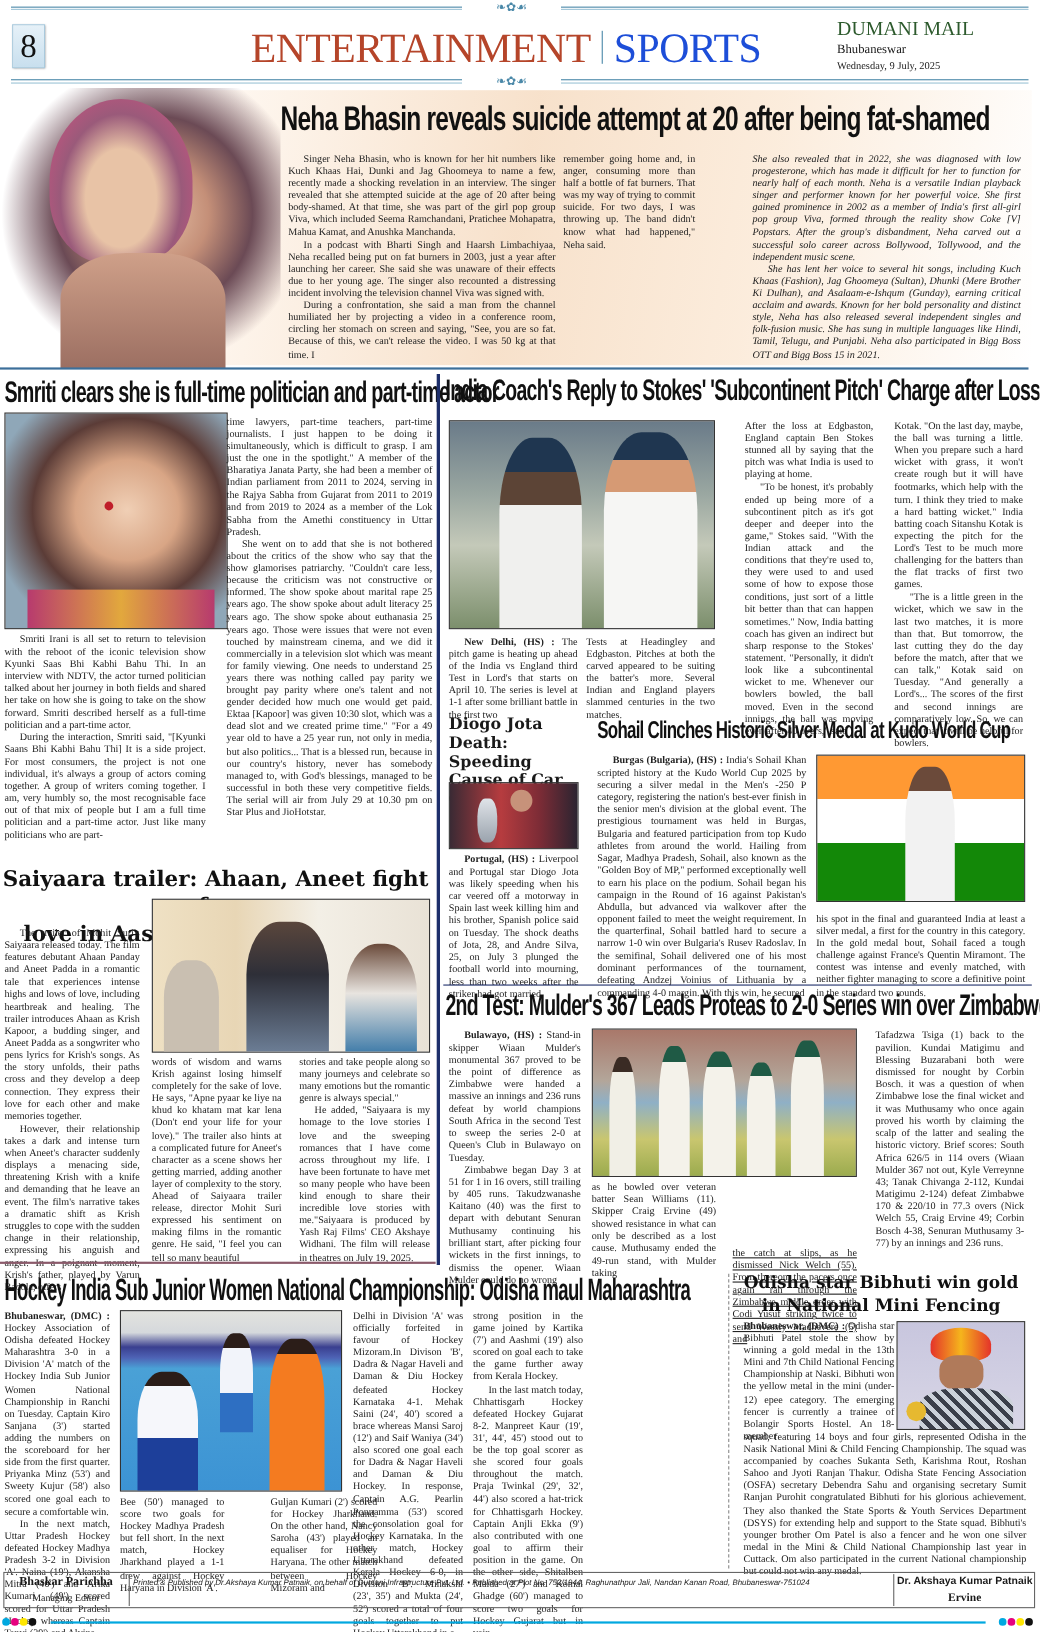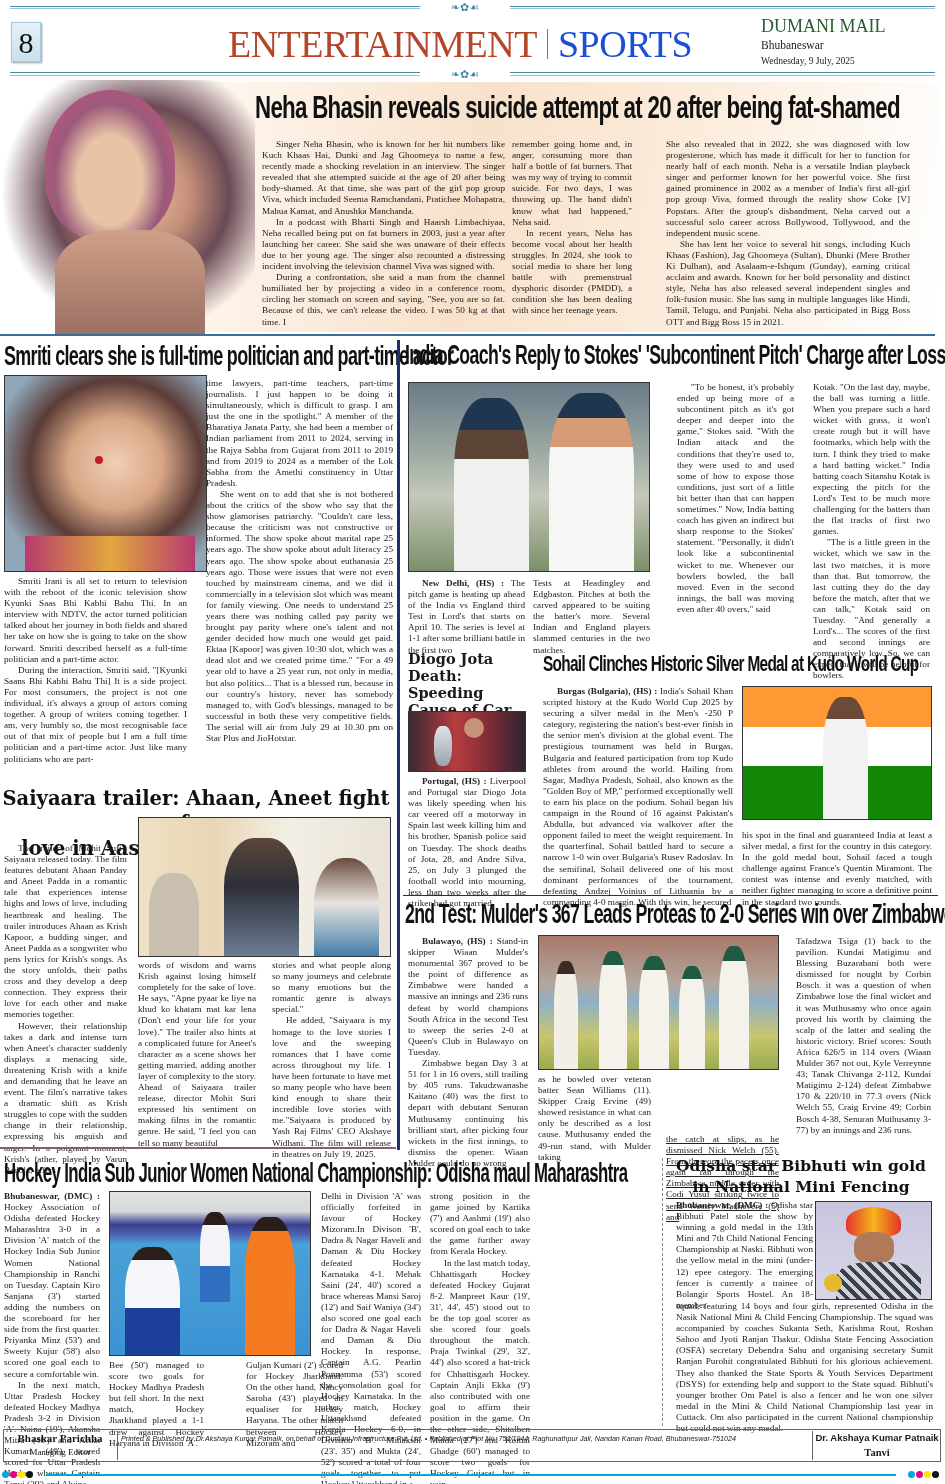--- a/index.html
+++ b/index.html
@@ -53,23 +53,22 @@
   </div>
   <div class="abs headline" style="left:255px; top:90px; font-size:31px; transform:scaleX(0.72);">Neha Bhasin reveals suicide attempt at 20 after being fat-shamed</div>
 
   <div class="abs body-text" style="left:262px; top:139px; width:243px;">
     <p>Singer Neha Bhasin, who is known for her hit numbers like Kuch Khaas Hai, Dunki and Jag Ghoomeya to name a few, recently made a shocking revelation in an interview. The singer revealed that she attempted suicide at the age of 20 after being body-shamed. At that time, she was part of the girl pop group Viva, which included Seema Ramchandani, Pratichee Mohapatra, Mahua Kamat, and Anushka Manchanda.</p>
     <p>In a podcast with Bharti Singh and Haarsh Limbachiyaa, Neha recalled being put on fat burners in 2003, just a year after launching her career. She said she was unaware of their effects due to her young age. The singer also recounted a distressing incident involving the television channel Viva was signed with.</p>
     <p>During a confrontation, she said a man from the channel humiliated her by projecting a video in a conference room, circling her stomach on screen and saying, "See, you are so fat. Because of this, we can't release the video. I was 50 kg at that time. I</p>
   </div>
   <div class="abs body-text" style="left:512px; top:139px; width:120px;">
     <p class="noindent">remember going home and, in anger, consuming more than half a bottle of fat burners. That was my way of trying to commit suicide. For two days, I was throwing up. The band didn't know what had happened," Neha said.</p>
-    <p>In recent years, Neha has become vocal about her health struggles. In 2024, she took to social media to share her long battle with premenstrual dysphoric disorder (PMDD), a condition she has been dealing with since her teenage years.</p>
-  </div>
-  <div class="abs body-text" style="left:666px; top:139px; width:244px;">
+  </div>
+  <div class="abs body-text" style="left:684px; top:139px; width:244px;font-style:italic;">
     <p class="noindent">She also revealed that in 2022, she was diagnosed with low progesterone, which has made it difficult for her to function for nearly half of each month. Neha is a versatile Indian playback singer and performer known for her powerful voice. She first gained prominence in 2002 as a member of India's first all-girl pop group Viva, formed through the reality show Coke [V] Popstars. After the group's disbandment, Neha carved out a successful solo career across Bollywood, Tollywood, and the independent music scene.</p>
     <p>She has lent her voice to several hit songs, including Kuch Khaas (Fashion), Jag Ghoomeya (Sultan), Dhunki (Mere Brother Ki Dulhan), and Asalaam-e-Ishqum (Gunday), earning critical acclaim and awards. Known for her bold personality and distinct style, Neha has also released several independent singles and folk-fusion music. She has sung in multiple languages like Hindi, Tamil, Telugu, and Punjabi. Neha also participated in Bigg Boss OTT and Bigg Boss 15 in 2021.</p>
   </div>
   <div class="rule" style="left:0; top:334px; width:935px; height:2px; background:#3c6f9a;"></div>
 </div>
 
 <div>
   <div class="abs headline" style="left:4px; top:341px; font-size:27px; transform:scaleX(0.665);">Smriti clears she is full-time politician and part-time actor</div>
   <div class="photo" style="left:4px; top:375px; width:203px; height:197px; background:radial-gradient(ellipse at 55% 45%, #f0cfb5 0%, #d8a585 30%, #5b3c37 55%, #8fa7b8 80%);">
     <div class="abs" style="left:90px; top:80px; width:8px; height:8px; border-radius:50%; background:#c01e2a;"></div>
@@ -96,41 +95,42 @@
   </div>
   <div class="photo" style="left:138px; top:817px; width:253px; height:140px; background:linear-gradient(90deg,#efe1c4 0%,#e8d6b5 30%,#f3efe6 60%,#e9e2d6 100%);">
     <div class="abs" style="left:10px; top:55px; width:50px; height:85px; border-radius:40% 40% 0 0; background:#c9bfb1;"></div>
     <div class="abs" style="left:85px; top:20px; width:75px; height:120px; border-radius:40% 40% 0 0; background:linear-gradient(#5a463c,#2e2f38 40%,#6d7f97);"></div>
     <div class="abs" style="left:175px; top:40px; width:65px; height:100px; border-radius:45% 45% 0 0; background:linear-gradient(#6a4a3a,#e8e4df 45%,#3d7aa8);"></div>
   </div>
   <div class="abs body-text" style="left:138px; top:960px; width:118px;">
     <p class="noindent">words of wisdom and warns Krish against losing himself completely for the sake of love. He says, "Apne pyaar ke liye na khud ko khatam mat kar lena (Don't end your life for your love)." The trailer also hints at a complicated future for Aneet's character as a scene shows her getting married, adding another layer of complexity to the story. Ahead of Saiyaara trailer release, director Mohit Suri expressed his sentiment on making films in the romantic genre. He said, "I feel you can tell so many beautiful</p>
   </div>
   <div class="abs body-text" style="left:272px; top:960px; width:119px;">
-    <p class="noindent">stories and what people along so many journeys and celebrate so many emotions but the romantic genre is always special."</p>
+    <p class="noindent">stories and take people along so many journeys and celebrate so many emotions but the romantic genre is always special."</p>
     <p>He added, "Saiyaara is my homage to the love stories I love and the sweeping romances that I have come across throughout my life. I have been fortunate to have met so many people who have been kind enough to share their incredible love stories with me."Saiyaara is produced by Yash Raj Films' CEO Akshaye Widhani. The film will release in theatres on July 19, 2025.</p>
   </div>
   <div class="abs" style="left:0; top:1147px; width:396px; height:2px; background:#8b5a6b;"></div>
 </div>
 
 <div class="vrule" style="left:397px; top:340px; height:810px;"></div>
 
 <div>
   <div class="abs headline" style="left:405px; top:340px; font-size:27px; transform:scaleX(0.655);">India Coach's Reply to Stokes' 'Subcontinent Pitch' Charge after Loss</div>
   <div class="photo" style="left:408px; top:382px; width:242px; height:190px; background:linear-gradient(180deg,#6a7b89 0%,#9aa7a1 35%,#c4c9b9 60%,#7c8f6c 100%);">
     <div class="abs" style="left:45px; top:15px; width:75px; height:175px; border-radius:40% 40% 0 0; background:linear-gradient(#1f3650 0 18%,#5c4436 18% 35%,#f0f0ee 35%);"></div>
     <div class="abs" style="left:140px; top:10px; width:85px; height:180px; border-radius:40% 40% 0 0; background:linear-gradient(#1f3650 0 14%,#d69a74 14% 30%,#f6f6f4 30%);"></div>
   </div>
   <div class="abs body-text" style="left:408px; top:578px; width:117px;">
     <p><b>New Delhi, (HS) :</b> <span>The pitch game is heating up ahead of the India vs England third Test in Lord's that starts on April 10. The series is level at 1-1 after some brilliant battle in the first two</span></p>
   </div>
   <div class="abs body-text" style="left:533px; top:578px; width:117px;">
     <p class="noindent">Tests at Headingley and Edgbaston. Pitches at both the carved appeared to be suiting the batter's more. Several Indian and England players slammed centuries in the two matches.</p>
   </div>
   <div class="abs body-text" style="left:677px; top:382px; width:117px;">
+    <p class="noindent">After the loss at Edgbaston, England captain Ben Stokes stunned all by saying that the pitch was what India is used to playing at home.</p>
     <p>"To be honest, it's probably ended up being more of a subcontinent pitch as it's got deeper and deeper into the game," Stokes said. "With the Indian attack and the conditions that they're used to, they were used to and used some of how to expose those conditions, just sort of a little bit better than that can happen sometimes." Now, India batting coach has given an indirect but sharp response to the Stokes' statement. "Personally, it didn't look like a subcontinental wicket to me. Whenever our bowlers bowled, the ball moved. Even in the second innings, the ball was moving even after 40 overs," said</p>
   </div>
   <div class="abs body-text" style="left:813px; top:382px; width:117px;">
     <p class="noindent">Kotak. "On the last day, maybe, the ball was turning a little. When you prepare such a hard wicket with grass, it won't create rough but it will have footmarks, which help with the turn. I think they tried to make a hard batting wicket." India batting coach Sitanshu Kotak is expecting the pitch for the Lord's Test to be much more challenging for the batters than the flat tracks of first two games.</p>
     <p>"The is a little green in the wicket, which we saw in the last two matches, it is more than that. But tomorrow, the last cutting they do the day before the match, after that we can talk," Kotak said on Tuesday. "And generally a Lord's... The scores of the first and second innings are comparatively low. So, we can expect that it will be helpful for bowlers.</p>
   </div>
 </div>
 
 <div>
   <div class="abs" style="left:408px; top:650px; width:120px; font-family:'DejaVu Serif',serif; font-weight:bold; font-size:14.5px; line-height:17px;">Diogo Jota Death: Speeding Cause of Car Crash</div>
@@ -233,21 +233,21 @@
     <div style="font-family:'Liberation Serif',serif; font-size:11px; font-weight:bold; line-height:14px;">Bhaskar Parichha</div>
     <div style="font-family:'Liberation Serif',serif; font-size:9px; line-height:14px;">Managing Editor</div>
   </div>
   <div class="abs" style="left:117px; top:1431px; width:1px; height:29px; background:#666;"></div>
   <div class="abs" style="left:121px; top:1432px; width:690px; font-family:'Liberation Sans Narrow','Liberation Sans',sans-serif; font-size:7.2px; line-height:14px; font-style:italic; white-space:nowrap; overflow:hidden;">
     <div>Printed &amp; Published by Dr.Akshaya Kumar Patnaik, on behalf of Dumani Infrastructure Pvt. Ltd. • Published at Plot No. 753/1944, Raghunathpur Jali, Nandan Kanan Road, Bhubaneswar-751024</div>
   </div>
   <div class="abs" style="left:812px; top:1431px; width:1px; height:29px; background:#666;"></div>
   <div class="abs" style="left:814px; top:1431px; width:126px; text-align:center;">
     <div style="font-family:'Liberation Sans Narrow','Liberation Sans',sans-serif; font-size:9.5px; font-weight:bold; line-height:14px;">Dr. Akshaya Kumar Patnaik</div>
-    <div style="font-family:'Liberation Serif',serif; font-size:10.5px; font-weight:bold; line-height:15px;">Tanvi</div>
+    <div style="font-family:'Liberation Serif',serif; font-size:10.5px; font-weight:bold; line-height:15px;">Ervine</div>
   </div>
 
   <div class="abs" style="left:2px; top:1471px; height:8px; display:flex; gap:1px;">
     <span style="width:7px;height:7px;border-radius:50%;background:#00a8e0;"></span>
     <span style="width:7px;height:7px;border-radius:50%;background:#e6007e;"></span>
     <span style="width:7px;height:7px;border-radius:50%;background:#ffe600;"></span>
     <span style="width:7px;height:7px;border-radius:50%;background:#111;"></span>
   </div>
   <div class="abs" style="left:46px; top:1474px; width:850px; height:2px; background:#00a8e0;"></div>
   <div class="abs" style="left:908px; top:1471px; height:8px; display:flex; gap:1px;">

